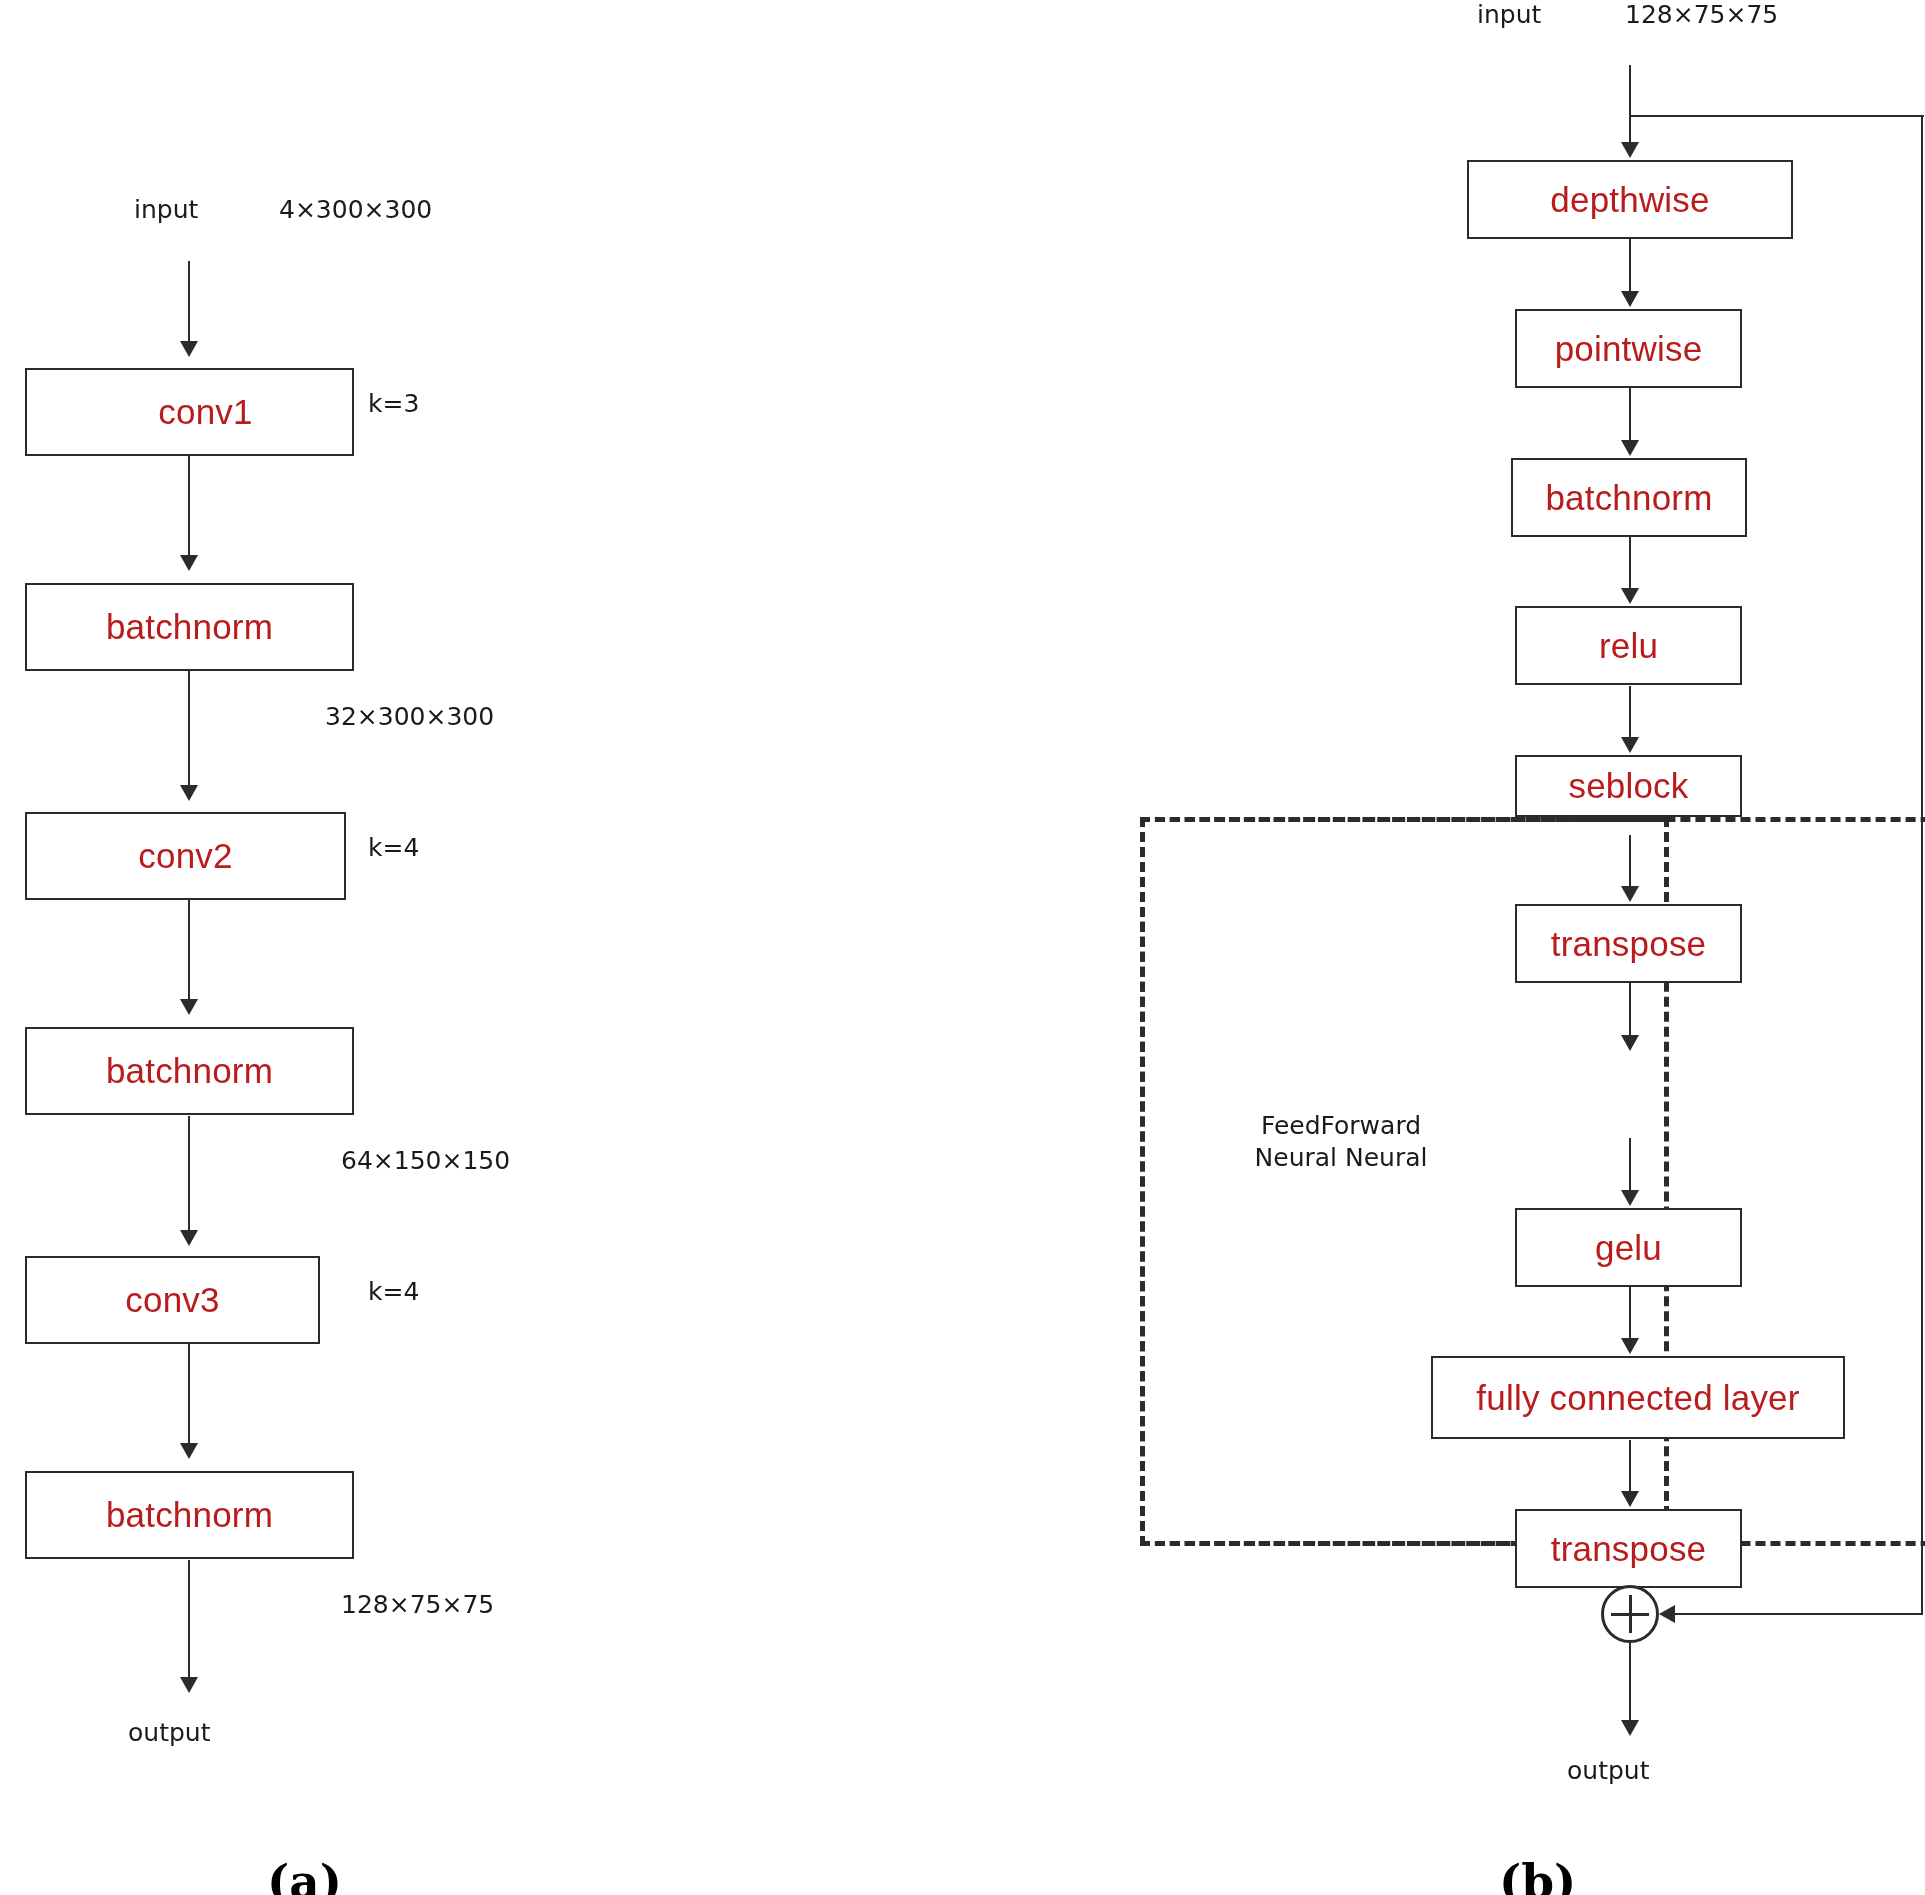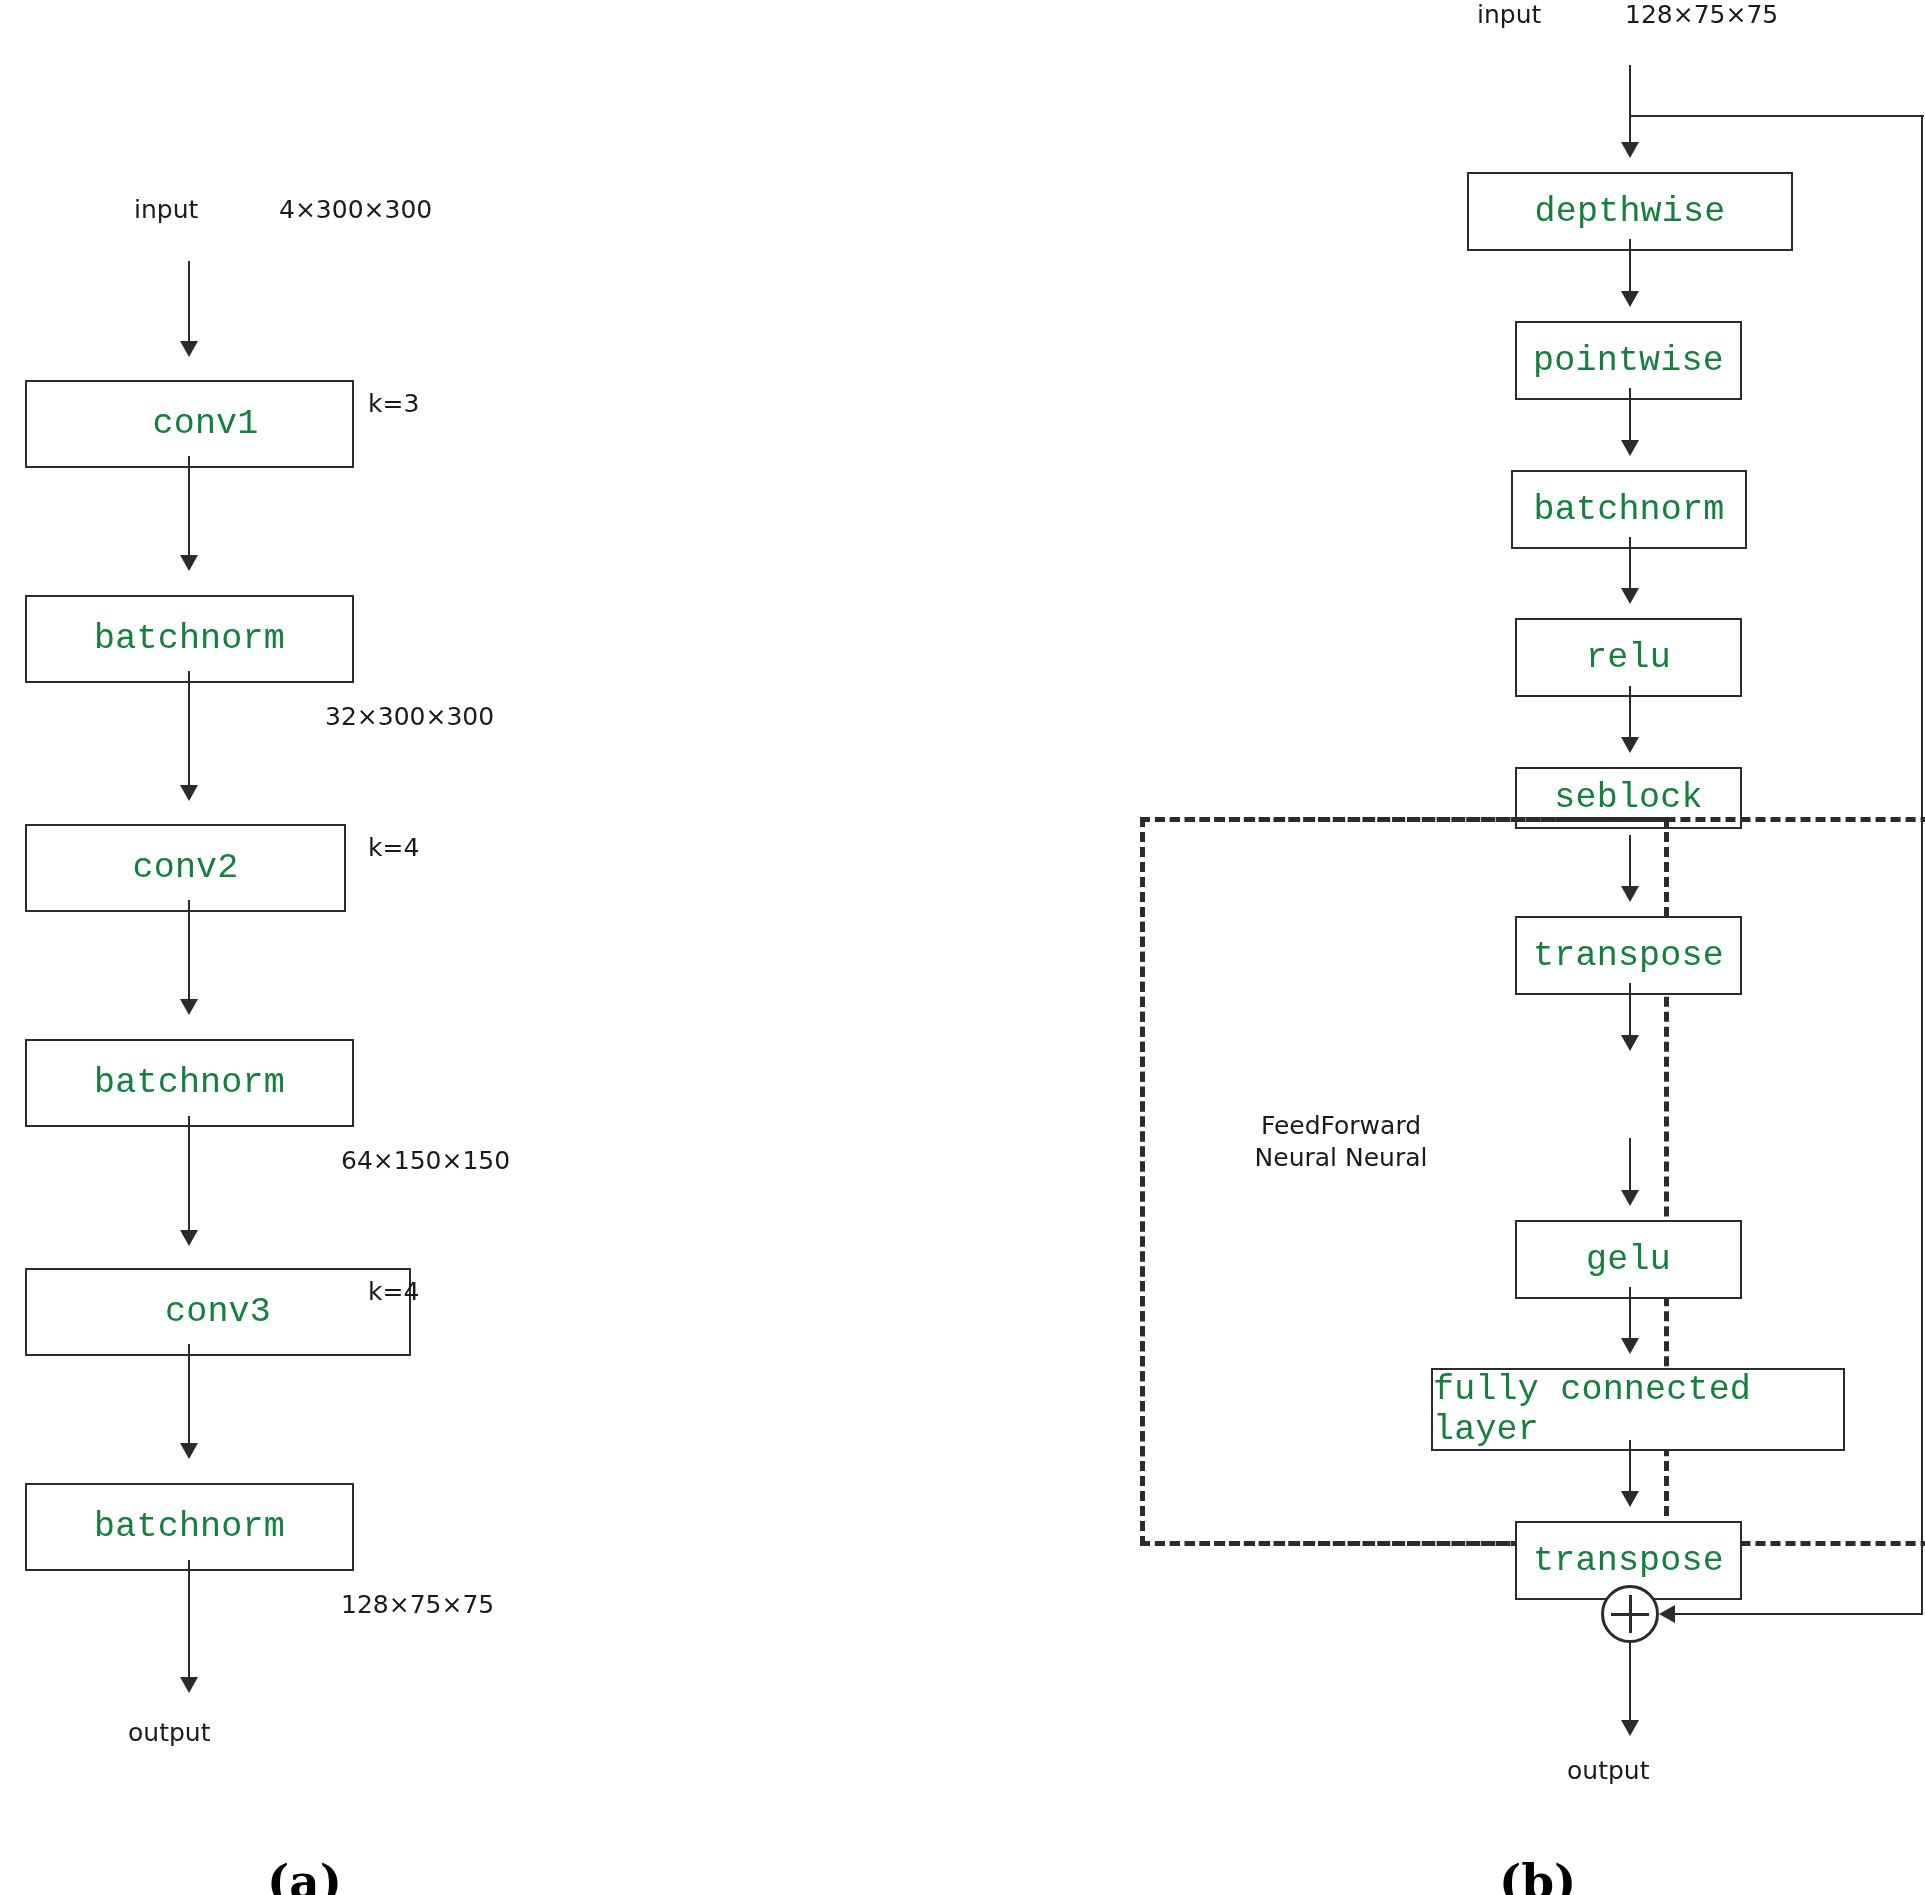--- a/index.html
+++ b/index.html
@@ -24,24 +24,23 @@
   
   .node {
     position: absolute;
     box-sizing: border-box;
     border: 2.3px solid #2b2b2b;
     background: #ffffff;
     display: flex;
     align-items: center;
     justify-content: center;
     font-size: 35px;
-    font-family: Liberation Mono, monospace;
-    color: #15803d;
+    font-family: Liberation Sans, sans-serif;
+    color: #b91c1c;
     letter-spacing: 0.2px;
-    margin-top: 12px;
   }
   .label {
     position: absolute;
     font-size: 25px;
     color: #1a1a1a;
     white-space: pre;
     font-family: "DejaVu Sans", sans-serif;
   }
   .label.center {
     text-align: center;
@@ -135,21 +134,21 @@
 
   <div class="vline" style="left:188px; top:900px; height:106px;"></div>
   <div class="arrowhead-down" style="left:180px; top:999px;"></div>
 
   <div class="node" style="left:25px; top:1027px; width:329px; height:88px;">batchnorm</div>
 
   <div class="vline" style="left:188px; top:1116px; height:121px;"></div>
   <div class="arrowhead-down" style="left:180px; top:1230px;"></div>
   <div class="label" style="left:341px; top:1146px;text-align:right;">64×150×150</div>
 
-  <div class="node" style="left:25px; top:1256px; width:386px; height:88px;">conv3</div>
+  <div class="node" style="left:25px; top:1256px; width:295px; height:88px;">conv3</div>
   <div class="label" style="left:368px; top:1277px;">k=4</div>
 
   <div class="vline" style="left:188px; top:1344px; height:106px;"></div>
   <div class="arrowhead-down" style="left:180px; top:1443px;"></div>
 
   <div class="node" style="left:25px; top:1471px; width:329px; height:88px;">batchnorm</div>
 
   <div class="vline" style="left:188px; top:1560px; height:125px;"></div>
   <div class="arrowhead-down" style="left:180px; top:1677px;"></div>
   <div class="label" style="left:341px; top:1590px;">128×75×75</div>

